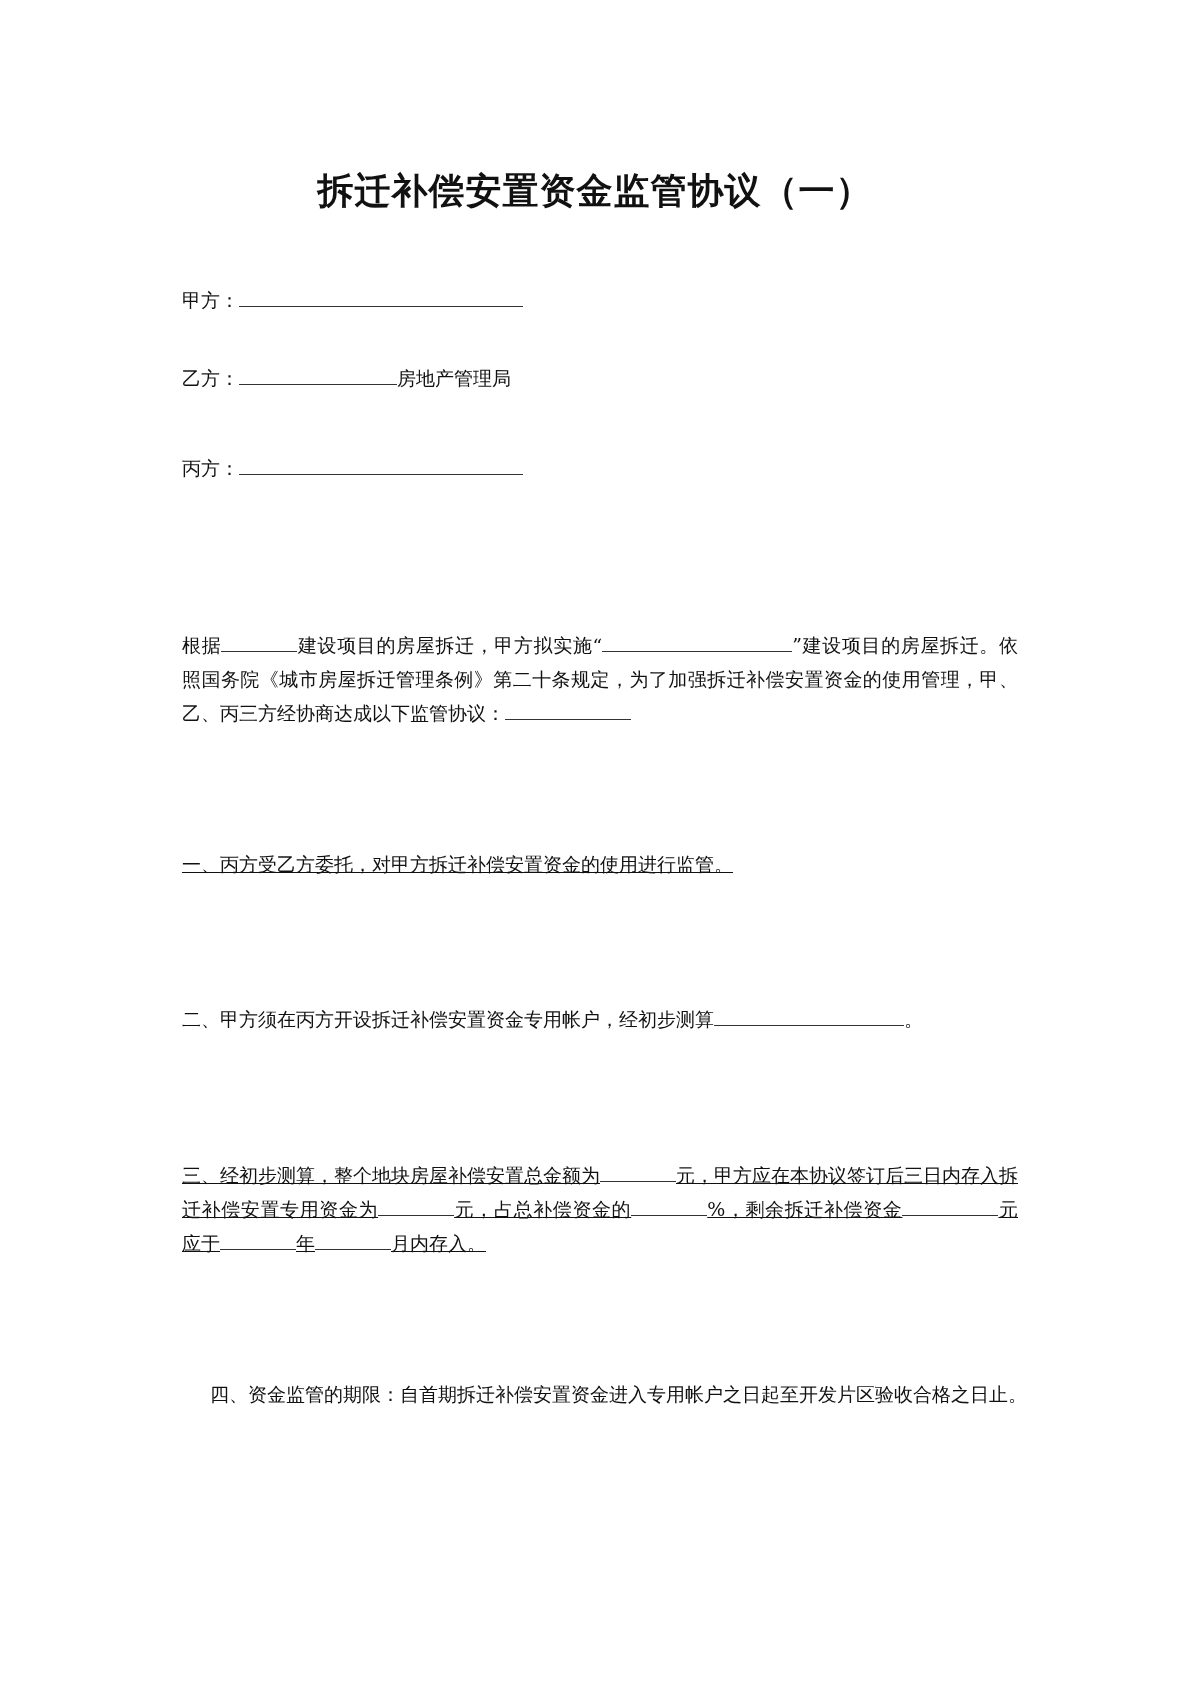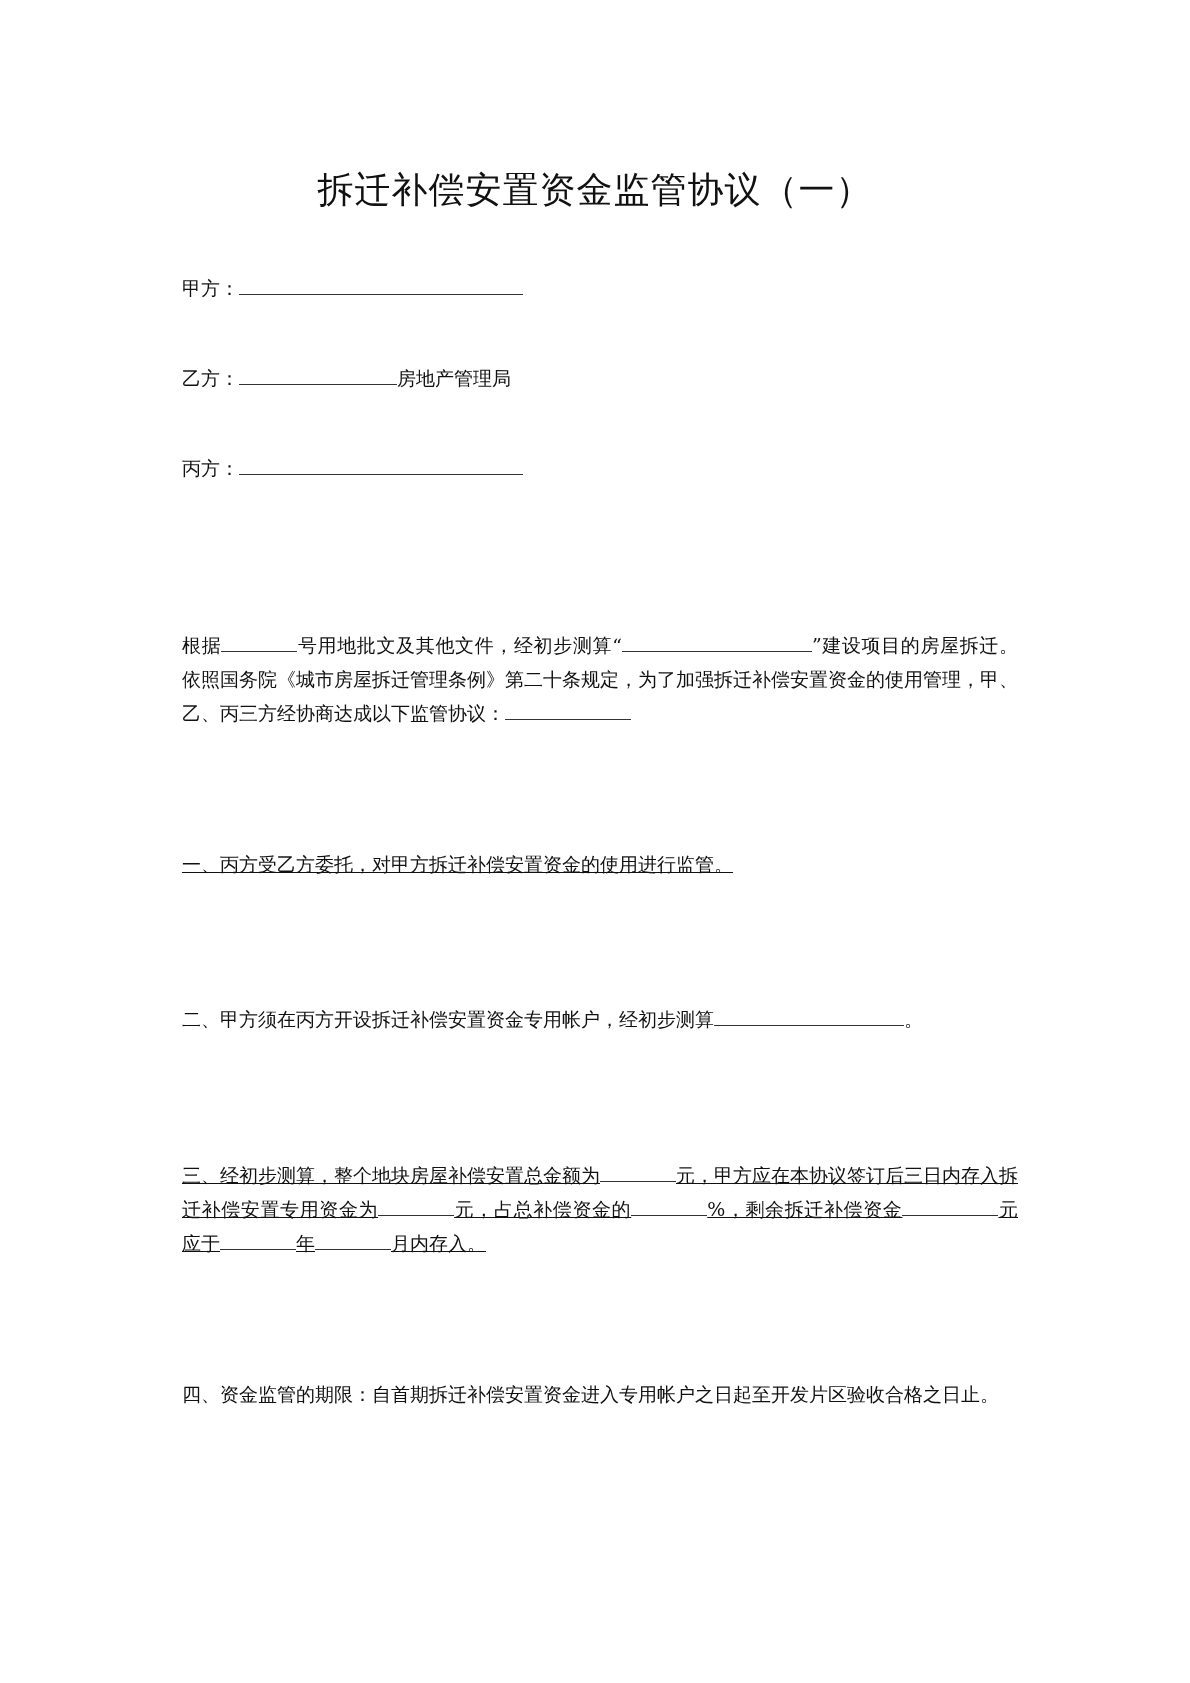--- a/index.html
+++ b/index.html
@@ -1,47 +1,47 @@
 <!DOCTYPE html>
 <html><head>
 <meta charset="utf-8">
 <style>
   html, body { margin:0; padding:0; background:#ffffff; }
   body { width:1190px; height:1683px; position:relative; overflow:hidden;
          font-family:"DejaVu Serif", "Liberation Serif", serif; color:#111; }
   .title { position:absolute; left:0; width:1190px; top:168px; text-align:center;
-           font-size:36px; font-weight:normal; letter-spacing:1px; line-height:44px; }
+           font-size:36px; font-weight:bold; letter-spacing:1px; line-height:44px; }
   .line { position:absolute; left:182px; font-size:19px; line-height:24px; white-space:nowrap; }
   .para { position:absolute; left:182px; width:836px; font-size:19px; line-height:34px; text-align:justify; }
   .blank { display:inline-block; border-bottom:1px solid #333; height:18px; vertical-align:baseline; }
 </style>
 </head>
 <body>
 
 <div class="title">拆迁补偿安置资金监管协议（一）</div>
 
-<div class="line" style="top:276px;">
+<div class="line" style="top:288px;">
   <span>甲方：</span><span class="blank" style="width:284px;"></span>
 </div>
 
 <div class="line" style="top:366px;text-align:center;">
   <span>乙方：</span><span class="blank" style="width:158px;"></span><span>房地产管理局</span>
 </div>
 
 <div class="line" style="top:456px;">
   <span>丙方：</span><span class="blank" style="width:284px;"></span>
 </div>
 
 <div class="para" style="top:628px;">
-  <span>根据</span><span class="blank" style="width:76px;"></span><span>号用地批文及其他文件，经初步测算“</span><span class="blank" style="width:190px;"></span><span>”建设项目的房屋拆迁。依照国务院《城市房屋拆迁管理条例》第二十条规定，为了加强拆迁补偿安置资金的使用管理，甲、乙、丙三方经协商达成以下监管协议：</span><span class="blank" style="width:126px;"></span>
+  <span>根据</span><span class="blank" style="width:76px;"></span><span>建设项目的房屋拆迁，甲方拟实施“</span><span class="blank" style="width:190px;"></span><span>”建设项目的房屋拆迁。依照国务院《城市房屋拆迁管理条例》第二十条规定，为了加强拆迁补偿安置资金的使用管理，甲、乙、丙三方经协商达成以下监管协议：</span><span class="blank" style="width:126px;"></span>
 </div>
 
 <div class="line" style="top:852px;text-decoration:underline;">一、丙方受乙方委托，对甲方拆迁补偿安置资金的使用进行监管。</div>
 
 <div class="line" style="top:1007px;">
   <span>二、甲方须在丙方开设拆迁补偿安置资金专用帐户，经初步测算</span><span class="blank" style="width:190px;"></span><span>。</span>
 </div>
 
 <div class="para" style="top:1158px;text-decoration:underline;">
   <span>三、经初步测算，整个地块房屋补偿安置总金额为</span><span class="blank" style="width:76px;"></span><span>元，甲方应在本协议签订后三日内存入拆迁补偿安置专用资金为</span><span class="blank" style="width:76px;"></span><span>元，占总补偿资金的</span><span class="blank" style="width:76px;"></span><span>%，剩余拆迁补偿资金</span><span class="blank" style="width:96px;"></span><span>元应于</span><span class="blank" style="width:76px;"></span><span>年</span><span class="blank" style="width:76px;"></span><span>月内存入。</span>
 </div>
 
-<div class="para" style="top:1377px;">四、资金监管的期限：自首期拆迁补偿安置资金进入专用帐户之日起至开发片区验收合格之日止。</div>
+<div class="para" style="top:1377px;margin-left:28px;">四、资金监管的期限：自首期拆迁补偿安置资金进入专用帐户之日起至开发片区验收合格之日止。</div>
 
 </body></html>

